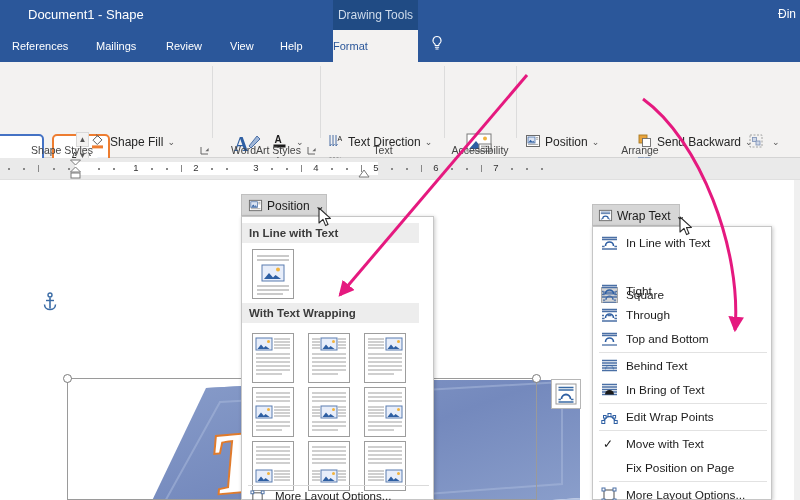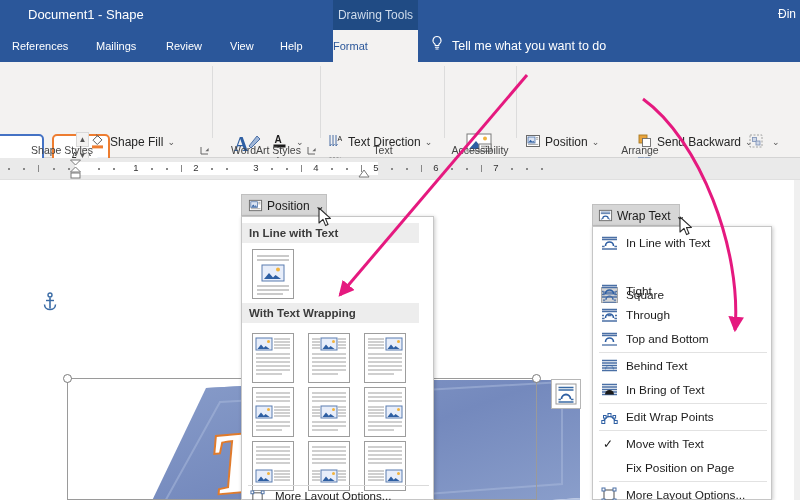--- a/index.html
+++ b/index.html
@@ -228,21 +228,21 @@
   <div class="tab active" style="left:333px;width:85px;">
     <span>Format</span>
   </div>
 
   <div id="tellme">
     <span class="bulb">
       <svg width="14" height="16" viewBox="0 0 14 16">
           <path d="M7 1.5a4 4 0 0 0-2.4 7.2c.4.3.6.8.6 1.3v.5h3.6V10c0-.5.2-1 .6-1.3A4 4 0 0 0 7 1.5z" fill="none" stroke="#fff" stroke-width="1.1"></path>
           <path d="M5.4 12.2h3.2M5.9 14h2.2" stroke="#fff" stroke-width="1.1" stroke-linecap="round"></path>
         </svg>
-    </span><span>Tell me what you want to do</span>
+    </span>
   </div>
 </div>
 
 <div id="ribbon">
 
   <div class="sstyle" style="left:-14px;top:72px;border:2px solid #4472C4;"></div>
   <div class="sstyle" style="left:52px;top:72px;border:2px solid #ED7D31;">
     <span>Abc</span>
   </div>
   <div class="spin" style="left:76px;top:70px;">

